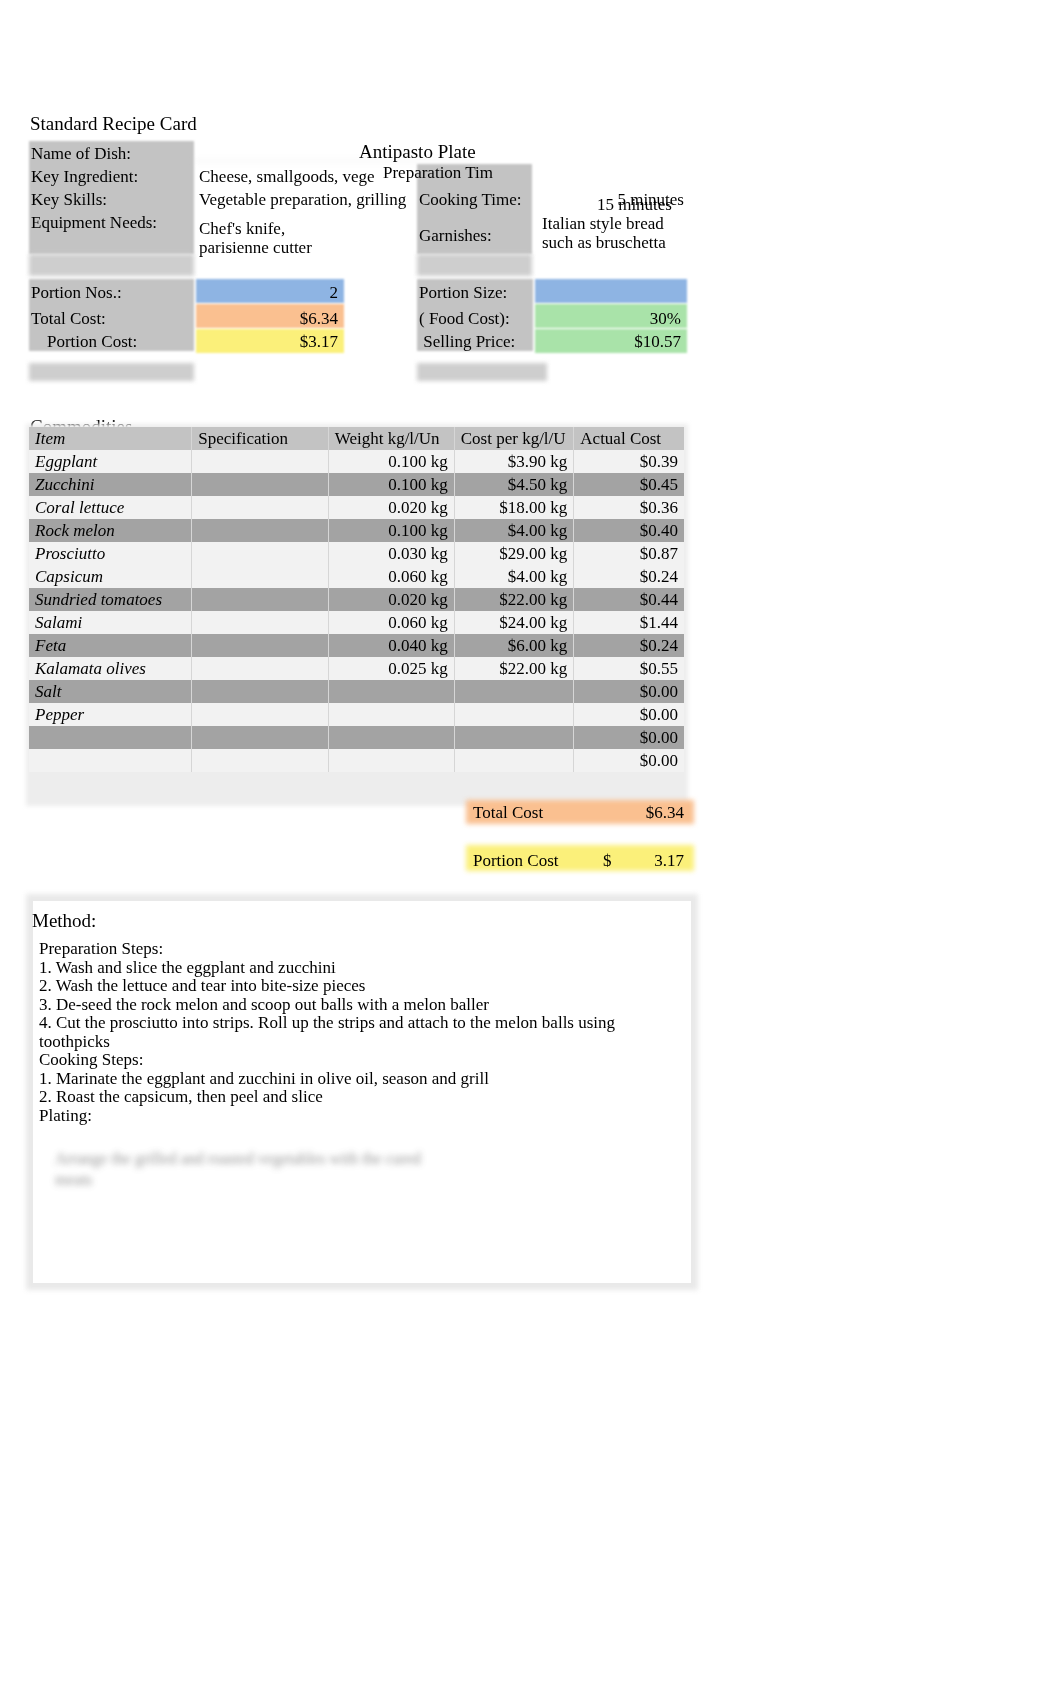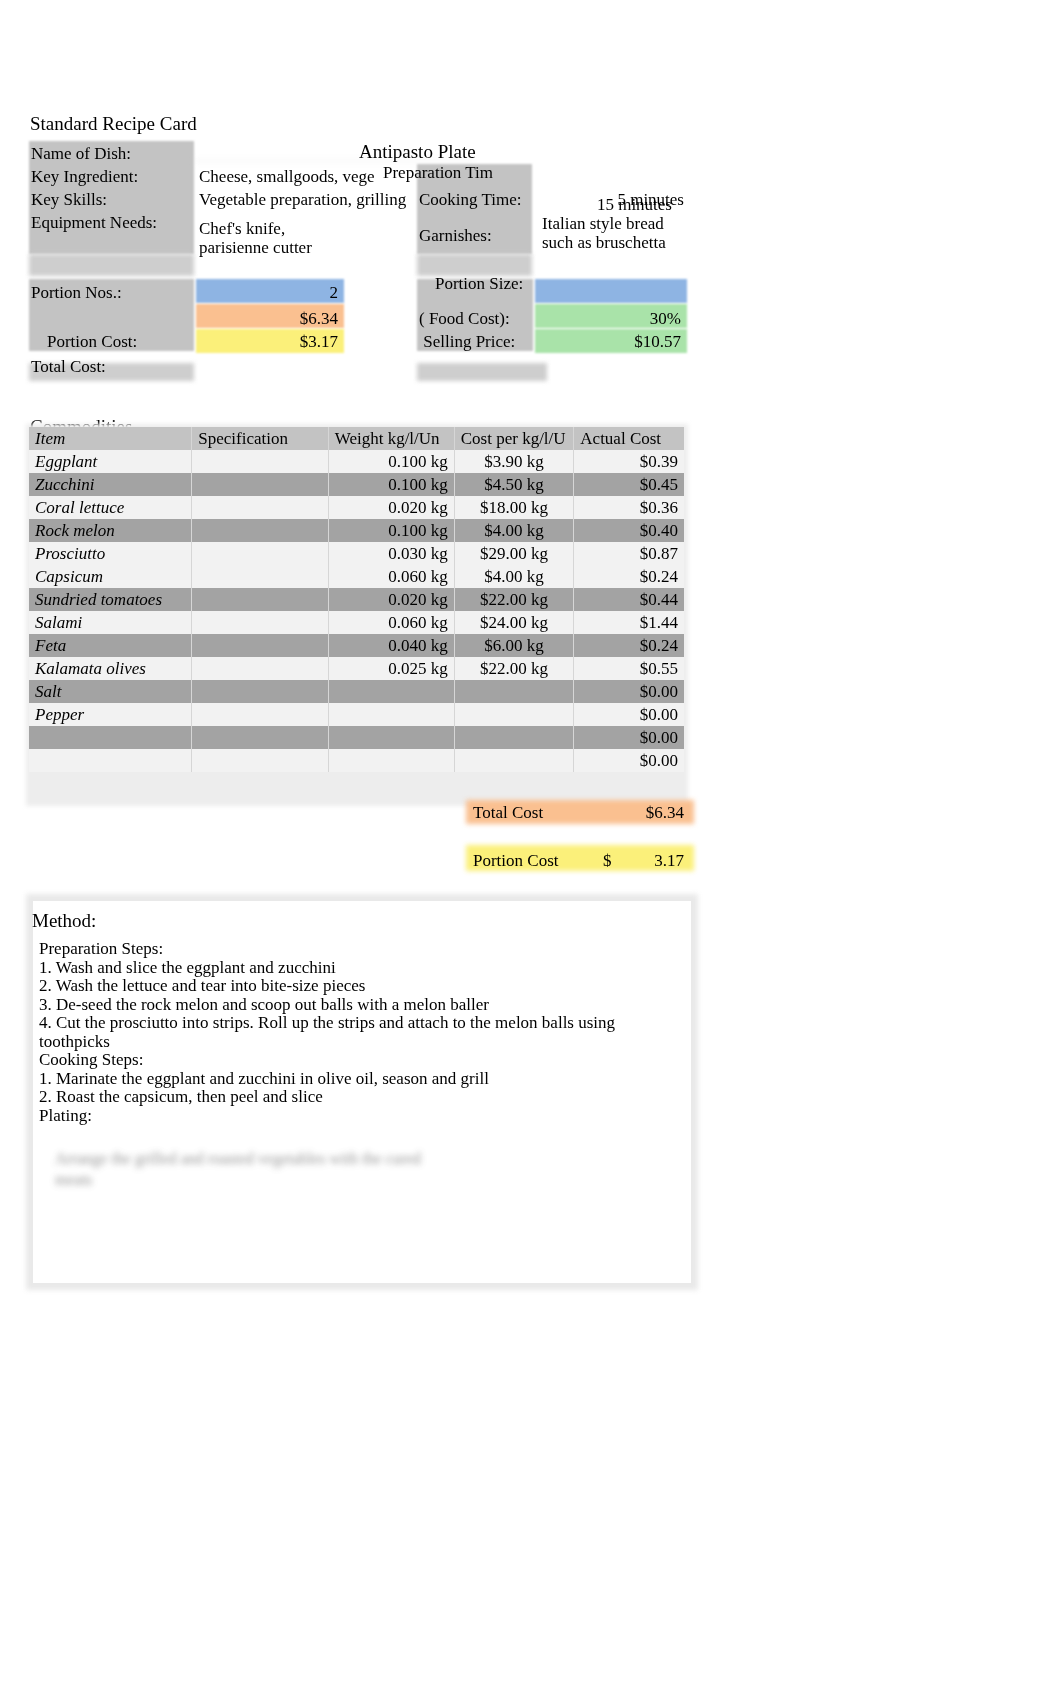--- a/index.html
+++ b/index.html
@@ -69,21 +69,21 @@
     vertical-align: middle;
     white-space: nowrap;
   }
   .tbl tr.hdr td {
     background: #c3c3c3;
     text-align: left;
   }
   .tbl td.c-item   { width: 170px; text-align: left; font-style: italic; }
   .tbl td.c-spec   { width: 152px; text-align: left; }
   .tbl td.c-weight { width: 120px; text-align: right; }
-  .tbl td.c-cost   { width: 108px; text-align: center; }
+  .tbl td.c-cost   { width: 108px; text-align: right; }
   .tbl td.c-actual { width: 112px; text-align: right; border-right: none; }
   .tbl tr.hdr td.c-weight,
   .tbl tr.hdr td.c-cost,
   .tbl tr.hdr td.c-actual { text-align: left; }
   .tbl tr.body td { background: #f2f2f2; }
   .tbl tr.alt td  { background: #a3a3a3; }
   .tbl-blur {
     position: absolute;
     left: 26px; top: 424px;
     width: 662px; height: 382px;
@@ -171,35 +171,35 @@
 such as bruschetta</div>
 
   <div class="shade" style="left:29px; top:279px; width:165px; height:72px;"></div>
   <div class="shade-soft" style="left:29px; top:363px; width:165px; height:18px;"></div>
 
   <div class="fill fill-blue" style="left:196px; top:279px; width:148px; height:24px;"></div>
   <div class="fill fill-orange" style="left:196px; top:304px; width:148px; height:24px;"></div>
   <div class="fill fill-yellow" style="left:196px; top:329px; width:148px; height:24px;"></div>
 
   <div class="t" style="left:31px; top:283px;">Portion Nos.:</div>
-  <div class="t" style="left:31px; top:309px;margin-top:48px;">Total Cost:</div>
+  <div class="t" style="left:31px; top:309px;">Total Cost:</div>
   <div class="t" style="left:31px; top:332px;padding-left:16px;">Portion Cost:</div>
 
   <div class="t r" style="left:198px; top:283px; width:140px;">2</div>
   <div class="t r" style="left:198px; top:309px; width:140px;">$6.34</div>
   <div class="t r" style="left:198px; top:332px; width:140px;">$3.17</div>
 
   <div class="shade" style="left:417px; top:279px; width:116px; height:72px;"></div>
   <div class="shade-soft" style="left:417px; top:363px; width:130px; height:18px;"></div>
 
   <div class="fill fill-blue" style="left:535px; top:279px; width:152px; height:24px;"></div>
   <div class="fill fill-green" style="left:535px; top:304px; width:152px; height:24px;"></div>
   <div class="fill fill-green" style="left:535px; top:329px; width:152px; height:24px;"></div>
 
-  <div class="t" style="left:419px; top:274px;padding-left:16px;">Portion Size:</div>
+  <div class="t" style="left:419px; top:283px;">Portion Size:</div>
   <div class="t" style="left:419px; top:309px;">( Food Cost):</div>
   <div class="t" style="left:419px; top:332px;"> Selling Price:</div>
 
   <div class="t r" style="left:537px; top:283px; width:144px;"></div>
   <div class="t r" style="left:537px; top:309px; width:144px;">30%</div>
   <div class="t r" style="left:537px; top:332px; width:144px;">$10.57</div>
 
   <div class="t big" style="left:30px; top:400px;margin-top:16px;">Commodities</div>
 
   <div class="tbl-blur"></div>

